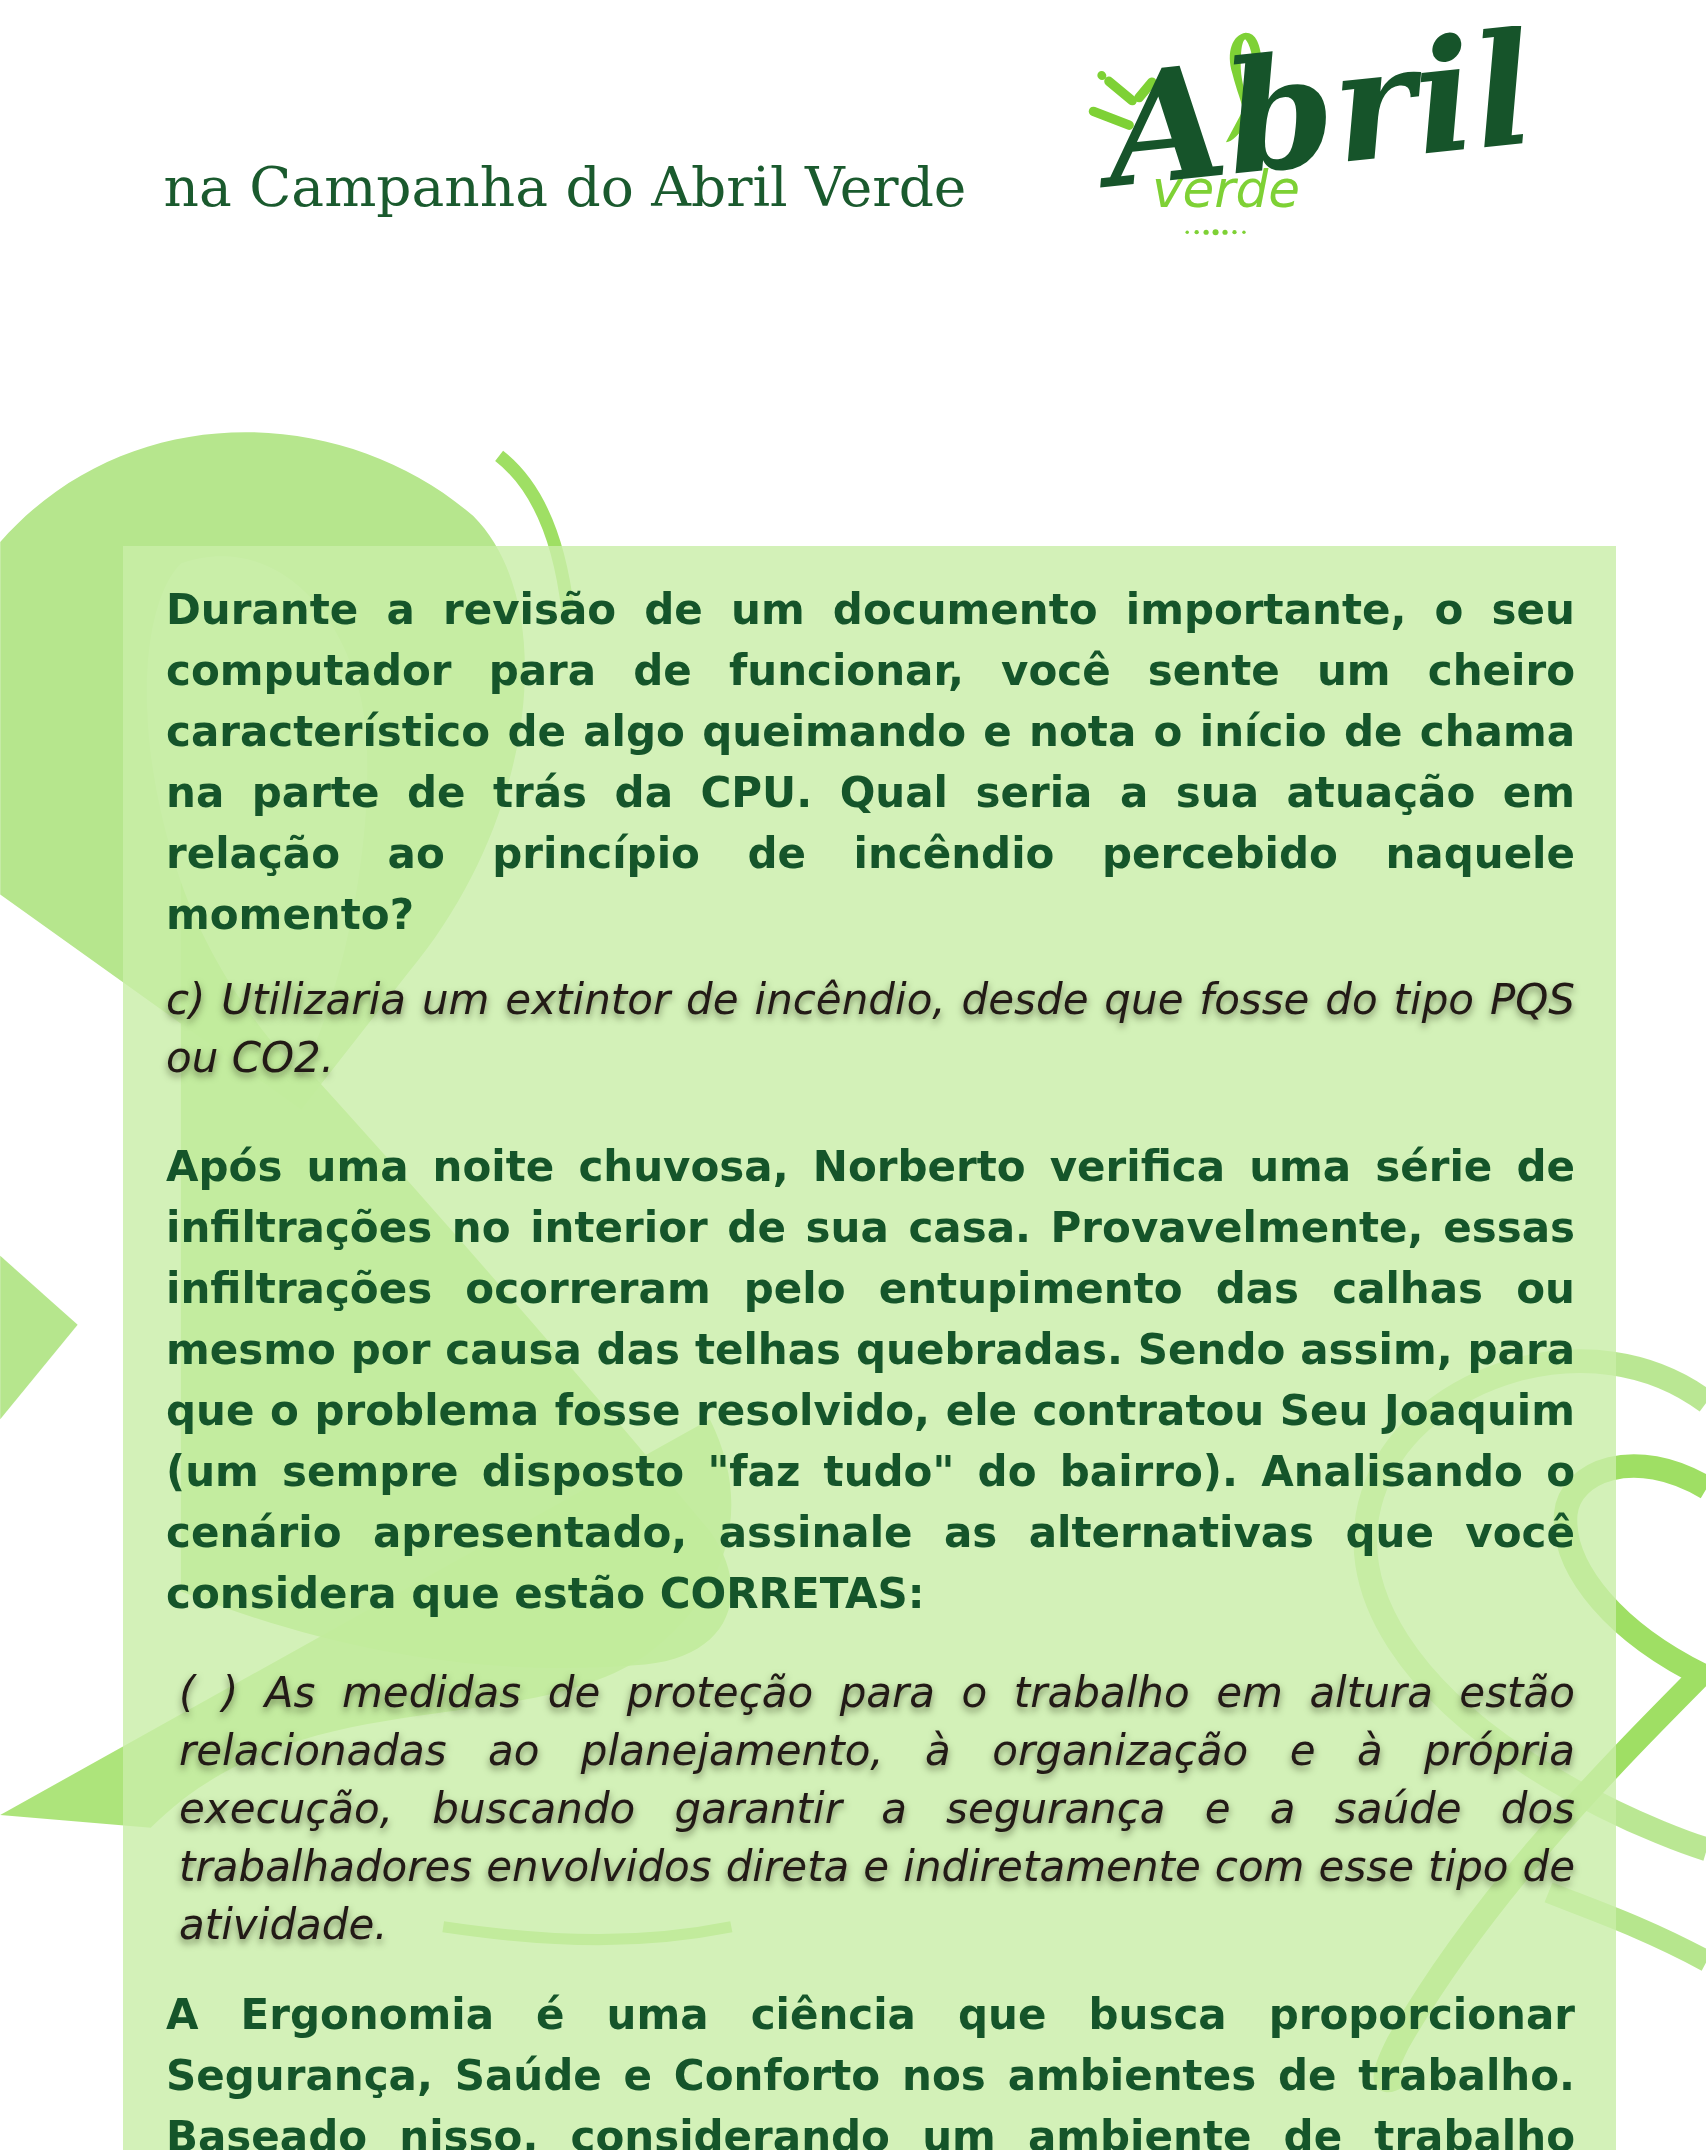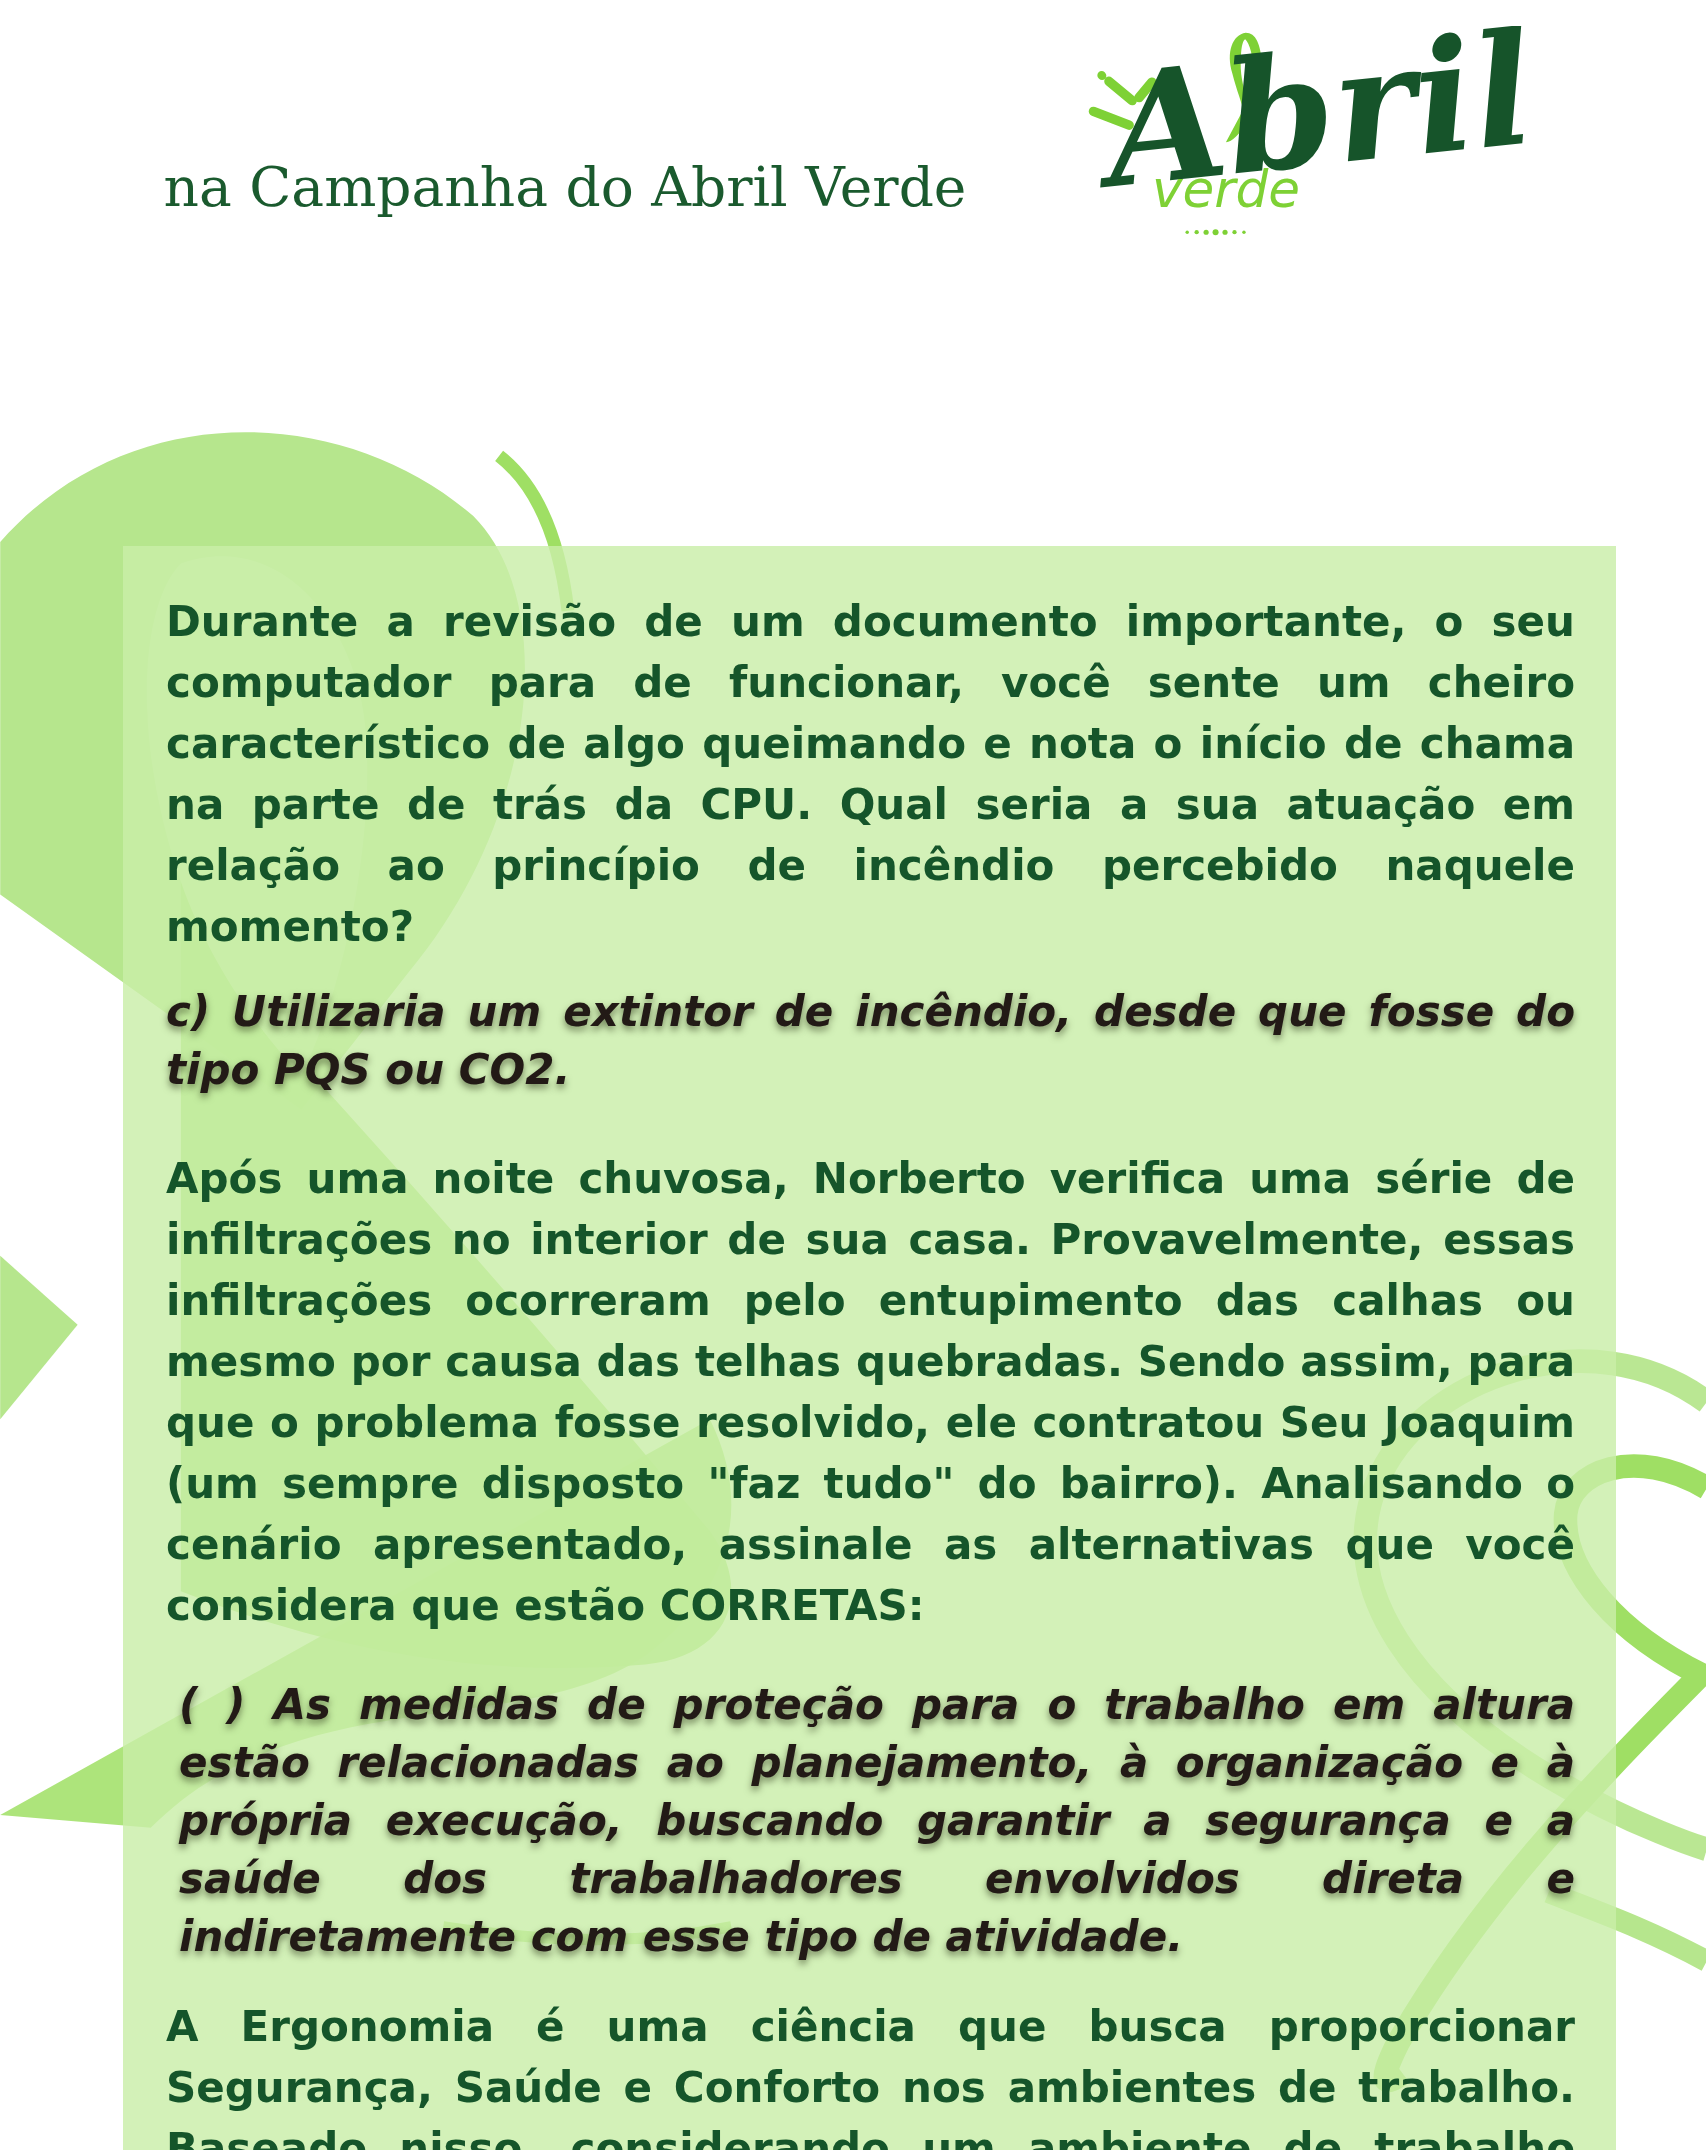--- a/index.html
+++ b/index.html
@@ -20,26 +20,26 @@
     position: absolute; left: 123px; top: 546px; width: 1493px; height: 2201px;
     background: rgba(201, 238, 168, 0.82); z-index: 1;
   }
   .content { position: absolute; left: 166px; top: 579px; width: 1409px; z-index: 3; }
   .question {
     color: #15552a; font-weight: bold; font-size: 42px; line-height: 61px;
     text-align: justify; margin: 0;
     font-family: "DejaVu Sans", sans-serif;
   }
   .answer {
-    color: #221a16; font-weight: bold; font-style: italic; font-size: 42px; line-height: 58px;
+    color: #221a16; font-weight: normal; font-style: italic; font-size: 42px; line-height: 58px;
     text-align: justify; margin: 0;
     text-shadow: 0 4.3px 7.7px rgba(40, 50, 20, 0.55);
     font-family: "DejaVu Sans", sans-serif;
   }
-  .q1 { margin-top: 12px; }
+  .q1 { margin-top: 0; }
   .a1 { margin-top: 26px; }
   .q2 { margin-top: 49px; }
   .a2 { margin-top: 40px; padding-left: 13px; }
   .q3 { margin-top: 30px; }
 </style>
 </head>
 <body>
 
 <svg class="bg-deco" viewBox="0 0 3968 7559" xmlns="http://www.w3.org/2000/svg">
 

